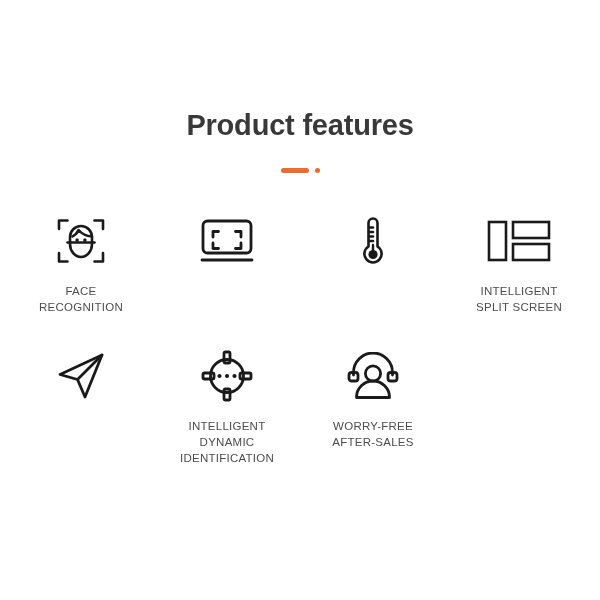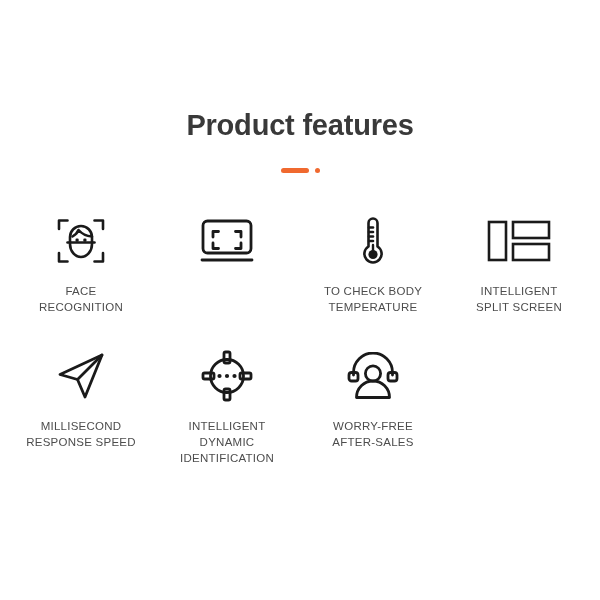--- a/index.html
+++ b/index.html
@@ -143,22 +143,20 @@
         <svg width="34" height="52" viewBox="0 0 34 52" fill="none" stroke="#1a1a1a" stroke-width="2.6" stroke-linecap="round" stroke-linejoin="round">
           <path d="M21.5 31.5 V8 a4.5 4.5 0 0 0 -9 0 v23.5 a8.6 8.6 0 1 0 9 0 Z"></path>
           <path d="M13 12.5 h4"></path>
           <path d="M13 17 h4"></path>
           <path d="M13 21.5 h4"></path>
           <path d="M13 26 h4"></path>
           <circle cx="17" cy="39.5" r="4.6" fill="#1a1a1a" stroke="none"></circle>
           <path d="M17 30 v6" stroke-width="2.4"></path>
         </svg>
       </div>
-      <div class="feature-label">TO CHECK BODY
-TEMPERATURE</div>
     </div>
 
     <div class="feature">
       <div class="feature-icon">
         <svg width="64" height="42" viewBox="0 0 64 42" fill="none" stroke="#1a1a1a" stroke-width="2.6" stroke-linejoin="miter">
           <rect x="2" y="2" width="17" height="38"></rect>
           <rect x="26" y="2" width="36" height="16"></rect>
           <rect x="26" y="24" width="36" height="16"></rect>
         </svg>
       </div>
@@ -166,22 +164,20 @@
 SPLIT SCREEN</div>
     </div>
 
     <div class="feature">
       <div class="feature-icon">
         <svg width="52" height="50" viewBox="0 0 52 50" fill="none" stroke="#1a1a1a" stroke-width="2.8" stroke-linecap="round" stroke-linejoin="round">
           <path d="M47 4 L5 23.5 L22.5 28.5 L30 46 Z"></path>
           <path d="M47 4 L22.5 28.5"></path>
         </svg>
       </div>
-      <div class="feature-label">MILLISECOND
-RESPONSE SPEED</div>
     </div>
 
     <div class="feature">
       <div class="feature-icon">
         <svg width="52" height="52" viewBox="0 0 52 52" fill="none" stroke="#1a1a1a" stroke-width="2.8" stroke-linecap="round" stroke-linejoin="round">
           <circle cx="26" cy="26" r="16.5"></circle>
           <rect x="23" y="2" width="6" height="11" rx="1.6"></rect>
           <rect x="23" y="39" width="6" height="11" rx="1.6"></rect>
           <rect x="2" y="23" width="11" height="6" rx="1.6"></rect>
           <rect x="39" y="23" width="11" height="6" rx="1.6"></rect>

